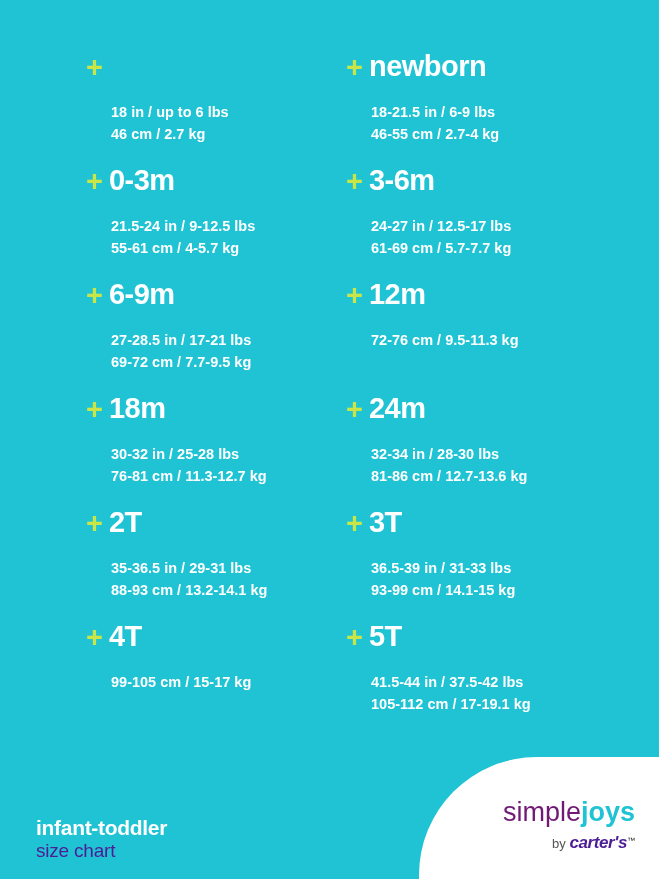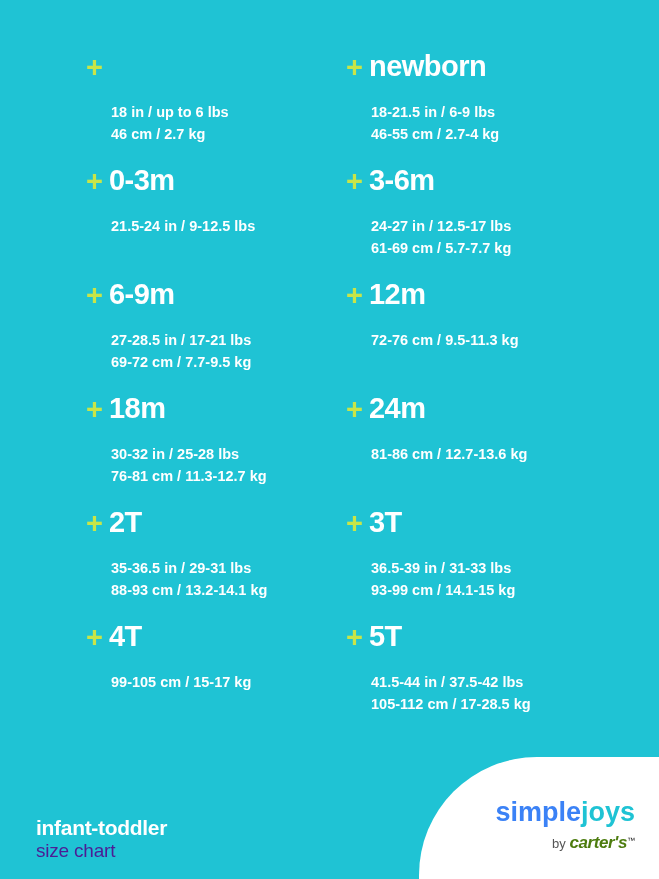--- a/index.html
+++ b/index.html
@@ -111,37 +111,37 @@
     right: 24px;
     bottom: 26px;
     text-align: right;
   }
   .brand-name {
     font-size: 27px;
     line-height: 1;
     white-space: nowrap;
   }
   .brand-simple {
-    color: #3b82f6;
-    font-weight: bold;
+    color: #701a75;
+    font-weight: normal;
     font-style: normal;
   }
   .brand-joys {
     color: #1fc3d4;
     font-weight: bold;
     text-align: center;
   }
   .brand-by {
     margin-top: 7px;
     font-size: 13px;
     color: #555555;
     white-space: nowrap;
   }
   .brand-carters {
-    color: #4d7c0f;
+    color: #4c1d95;
     font-size: 17px;
     font-weight: bold;
     font-style: italic;
     letter-spacing: -0.4px;
   }
   .brand-tm {
     font-size: 8px;
     vertical-align: super;
     color: #222222;
   }
@@ -174,20 +174,21 @@
       </div>
     </div>
 
     <div class="size-cell">
       <div class="size-head">
         <span class="plus">+</span>
         <span class="size-label">0-3m</span>
       </div>
       <div class="size-lines">
         <div class="size-line">21.5-24 in / 9-12.5 lbs</div>
+        <div class="size-line">55-61 cm / 4-5.7 kg</div>
       </div>
     </div>
 
     <div class="size-cell">
       <div class="size-head">
         <span class="plus">+</span>
         <span class="size-label">3-6m</span>
       </div>
       <div class="size-lines">
         <div class="size-line">24-27 in / 12.5-17 lbs</div>
@@ -226,20 +227,21 @@
         <div class="size-line">76-81 cm / 11.3-12.7 kg</div>
       </div>
     </div>
 
     <div class="size-cell">
       <div class="size-head">
         <span class="plus">+</span>
         <span class="size-label">24m</span>
       </div>
       <div class="size-lines">
+        <div class="size-line">32-34 in / 28-30 lbs</div>
         <div class="size-line">81-86 cm / 12.7-13.6 kg</div>
       </div>
     </div>
 
     <div class="size-cell">
       <div class="size-head">
         <span class="plus">+</span>
         <span class="size-label">2T</span>
       </div>
       <div class="size-lines">
@@ -269,21 +271,21 @@
       </div>
     </div>
 
     <div class="size-cell">
       <div class="size-head">
         <span class="plus">+</span>
         <span class="size-label">5T</span>
       </div>
       <div class="size-lines">
         <div class="size-line">41.5-44 in / 37.5-42 lbs</div>
-        <div class="size-line">105-112 cm / 17-28.5 kg</div>
+        <div class="size-line">105-112 cm / 17-19.1 kg</div>
       </div>
     </div>
 
   </div>
 
   <div class="footer">
     <div class="footer-title-wrap">
       <div class="footer-title">infant-toddler</div>
       <div class="footer-subtitle">size chart</div>
     </div>

